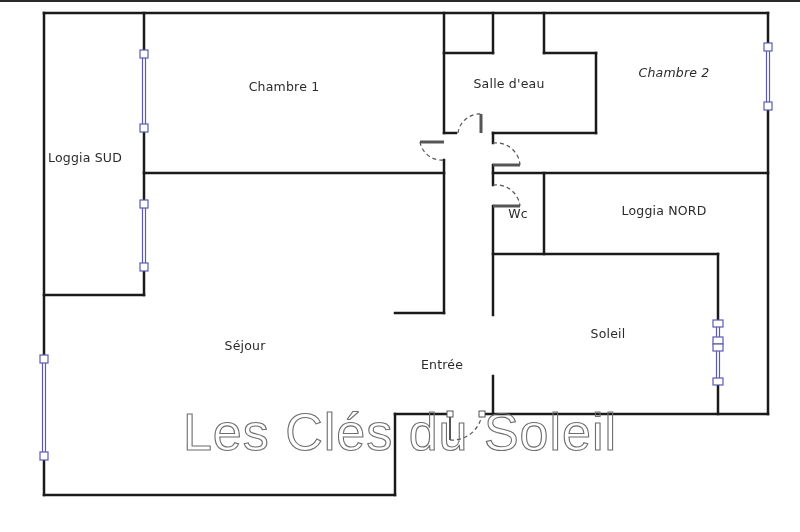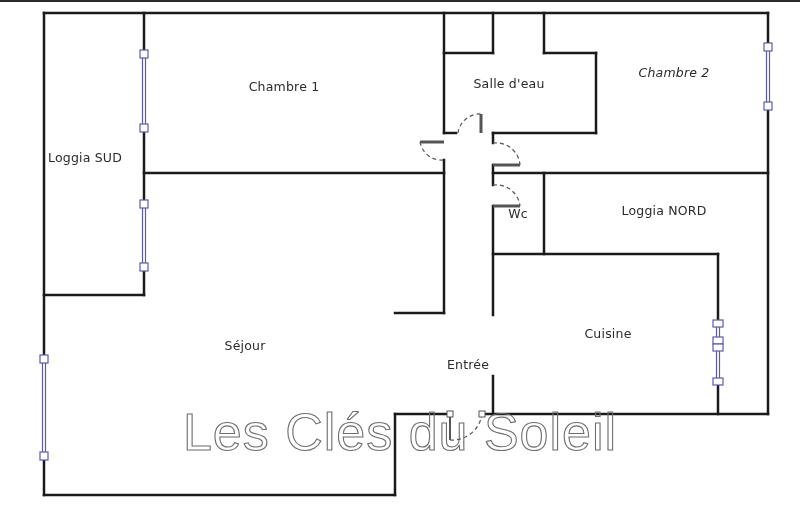--- a/index.html
+++ b/index.html
@@ -118,16 +118,16 @@
   </g>
 </svg>
 
 <div class="room-label" style="left:284px;top:86px;">Chambre 1</div>
 <div class="room-label" style="left:509px;top:83px;text-align:center;">Salle d'eau</div>
 <div class="room-label" style="left:674px;top:72px;font-style:italic;">Chambre 2</div>
 <div class="room-label" style="left:85px;top:157px;">Loggia SUD</div>
 <div class="room-label" style="left:651px;top:210px;margin-left:13px;">Loggia NORD</div>
 <div class="room-label" style="left:518px;top:213px;">Wc</div>
 <div class="room-label" style="left:245px;top:345px;">Séjour</div>
-<div class="room-label" style="left:608px;top:333px;">Cuisine</div>
-<div class="room-label" style="left:468px;top:364px;">Entrée</div>
+<div class="room-label" style="left:608px;top:333px;">Soleil</div>
+<div class="room-label" style="left:442px;top:364px;">Entrée</div>
 
 <div class="watermark">Les Clés du Soleil</div>
 
 </body></html>

